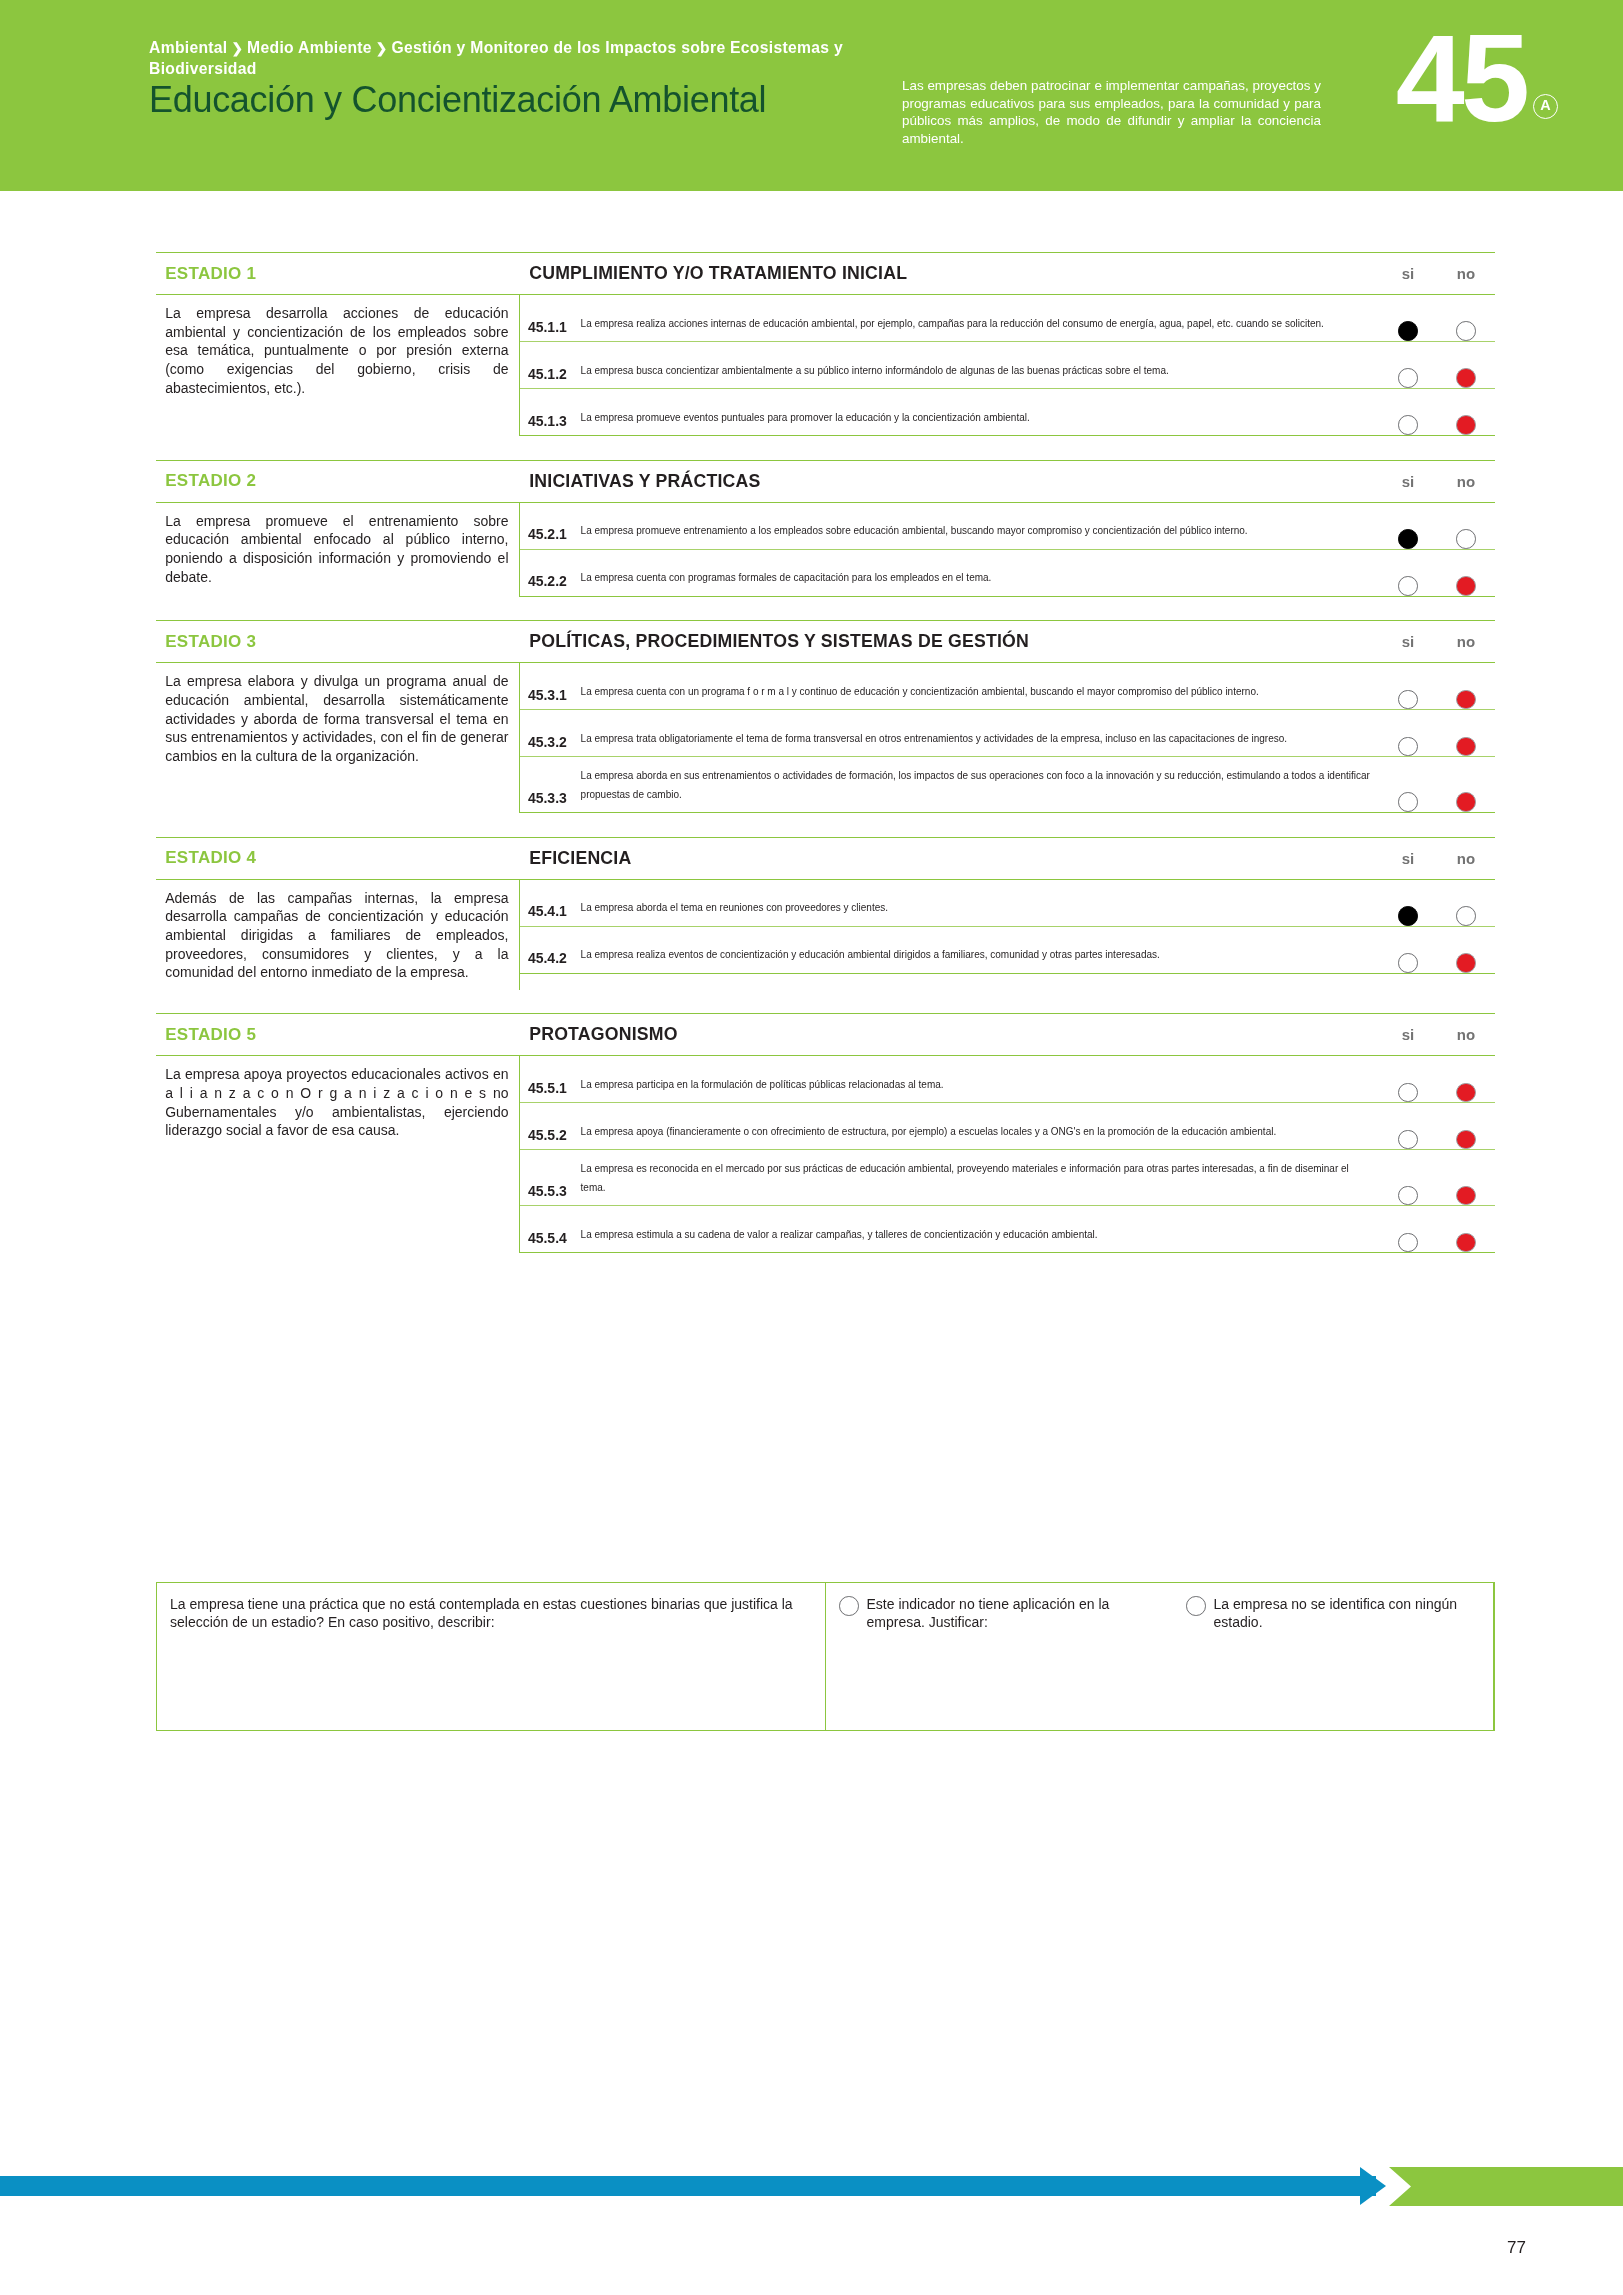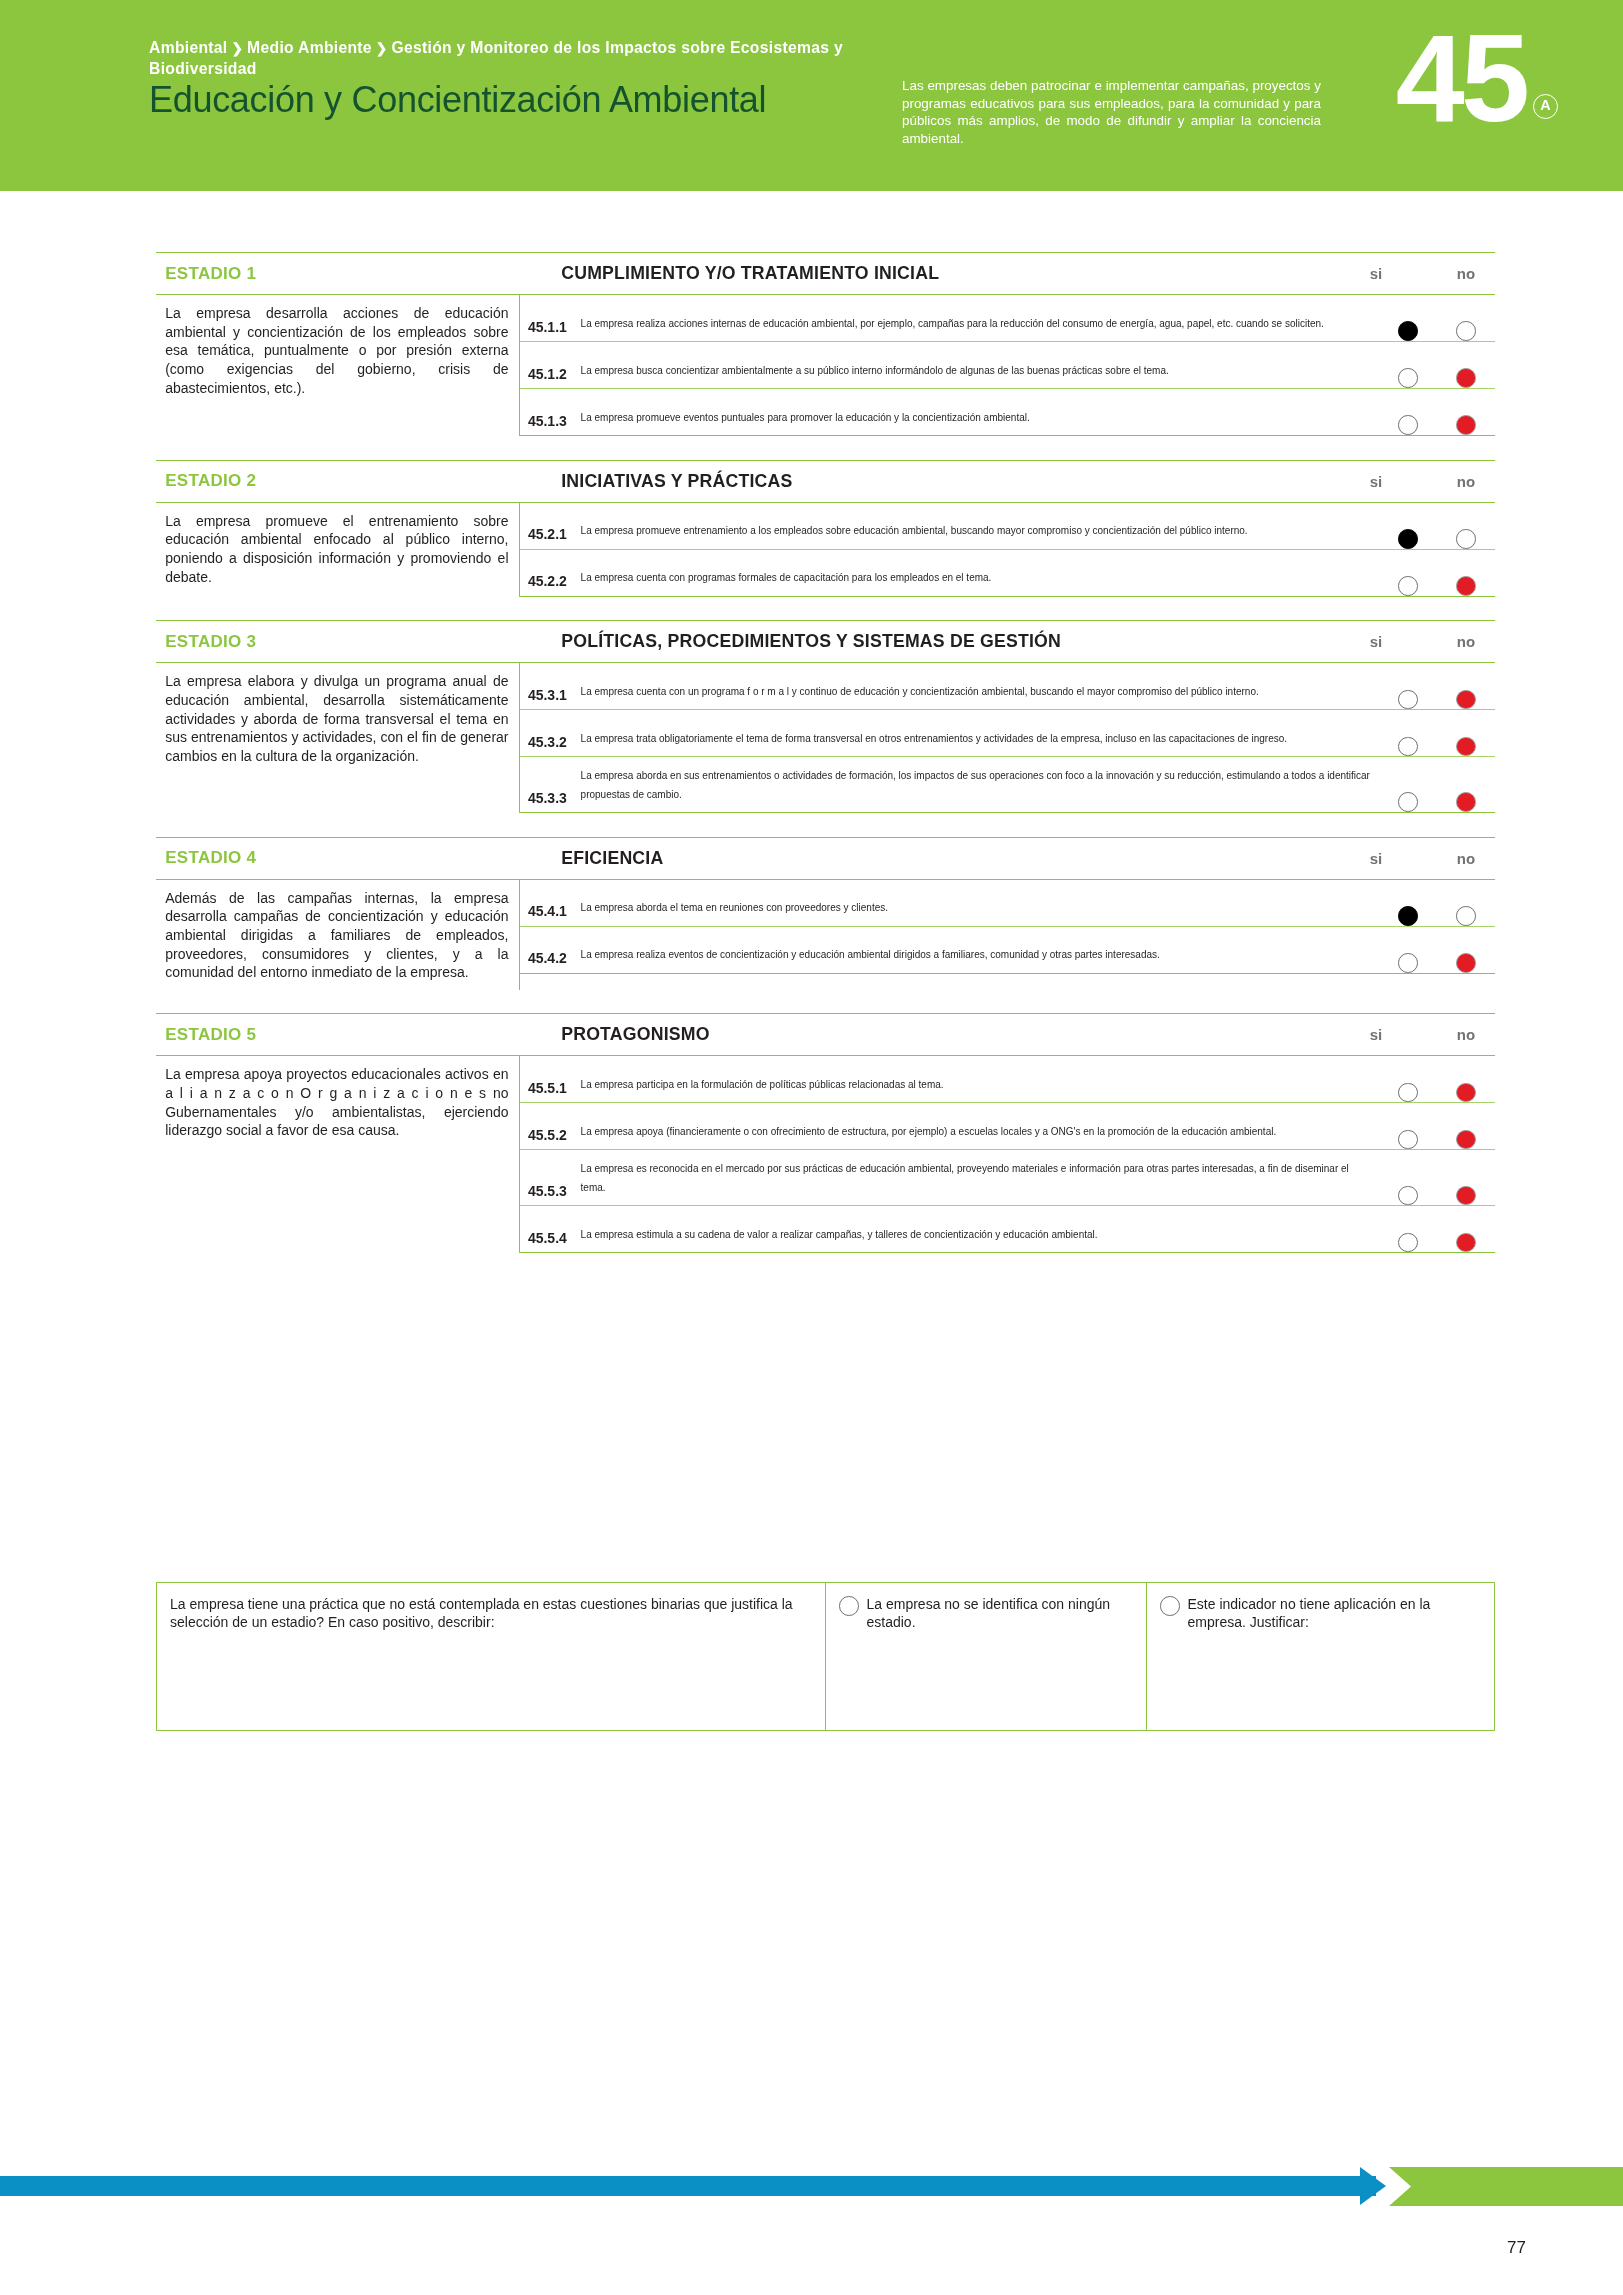--- a/index.html
+++ b/index.html
@@ -90,21 +90,20 @@
 
   .stage-block { margin-bottom: 0; }
 
   .stage-header-row {
     display: flex;
     align-items: stretch;
     border-top: 1.6px solid #8cc63f;
     border-bottom: 1.6px solid #8cc63f;
     height: 43px;
     background: #ffffff;
-    gap: 32px;
   }
   .stage-header-label {
     width: 364px;
     display: flex;
     align-items: center;
     padding-left: 9.2px;
     color: #8cc63f;
     font-size: 17px;
     font-weight: bold;
     letter-spacing: 0.3px;
@@ -486,27 +485,27 @@
       </div>
     </div>
   </div>
 
 </div>
 
 <div class="note-box">
   <div class="note-cell c1">
     <span>La empresa tiene una práctica que no está contemplada en estas cuestiones binarias que justifica la selección de un estadio? En caso positivo, describir:</span>
   </div>
+  <div class="note-cell c3">
+    <span class="note-bullet"></span>
+    <span>Este indicador no tiene aplicación en la empresa.  Justificar:</span>
+  </div>
   <div class="note-cell c2">
     <span class="note-bullet"></span>
     <span>La empresa no se identifica con ningún estadio.</span>
-  </div>
-  <div class="note-cell c3">
-    <span class="note-bullet"></span>
-    <span>Este indicador no tiene aplicación en la empresa.  Justificar:</span>
   </div>
 </div>
 
 <div class="footer-bar"></div>
 <div class="footer-arrow"></div>
 <div class="footer-green"></div>
 <div class="page-number">77</div>
 
 
 </body></html>

